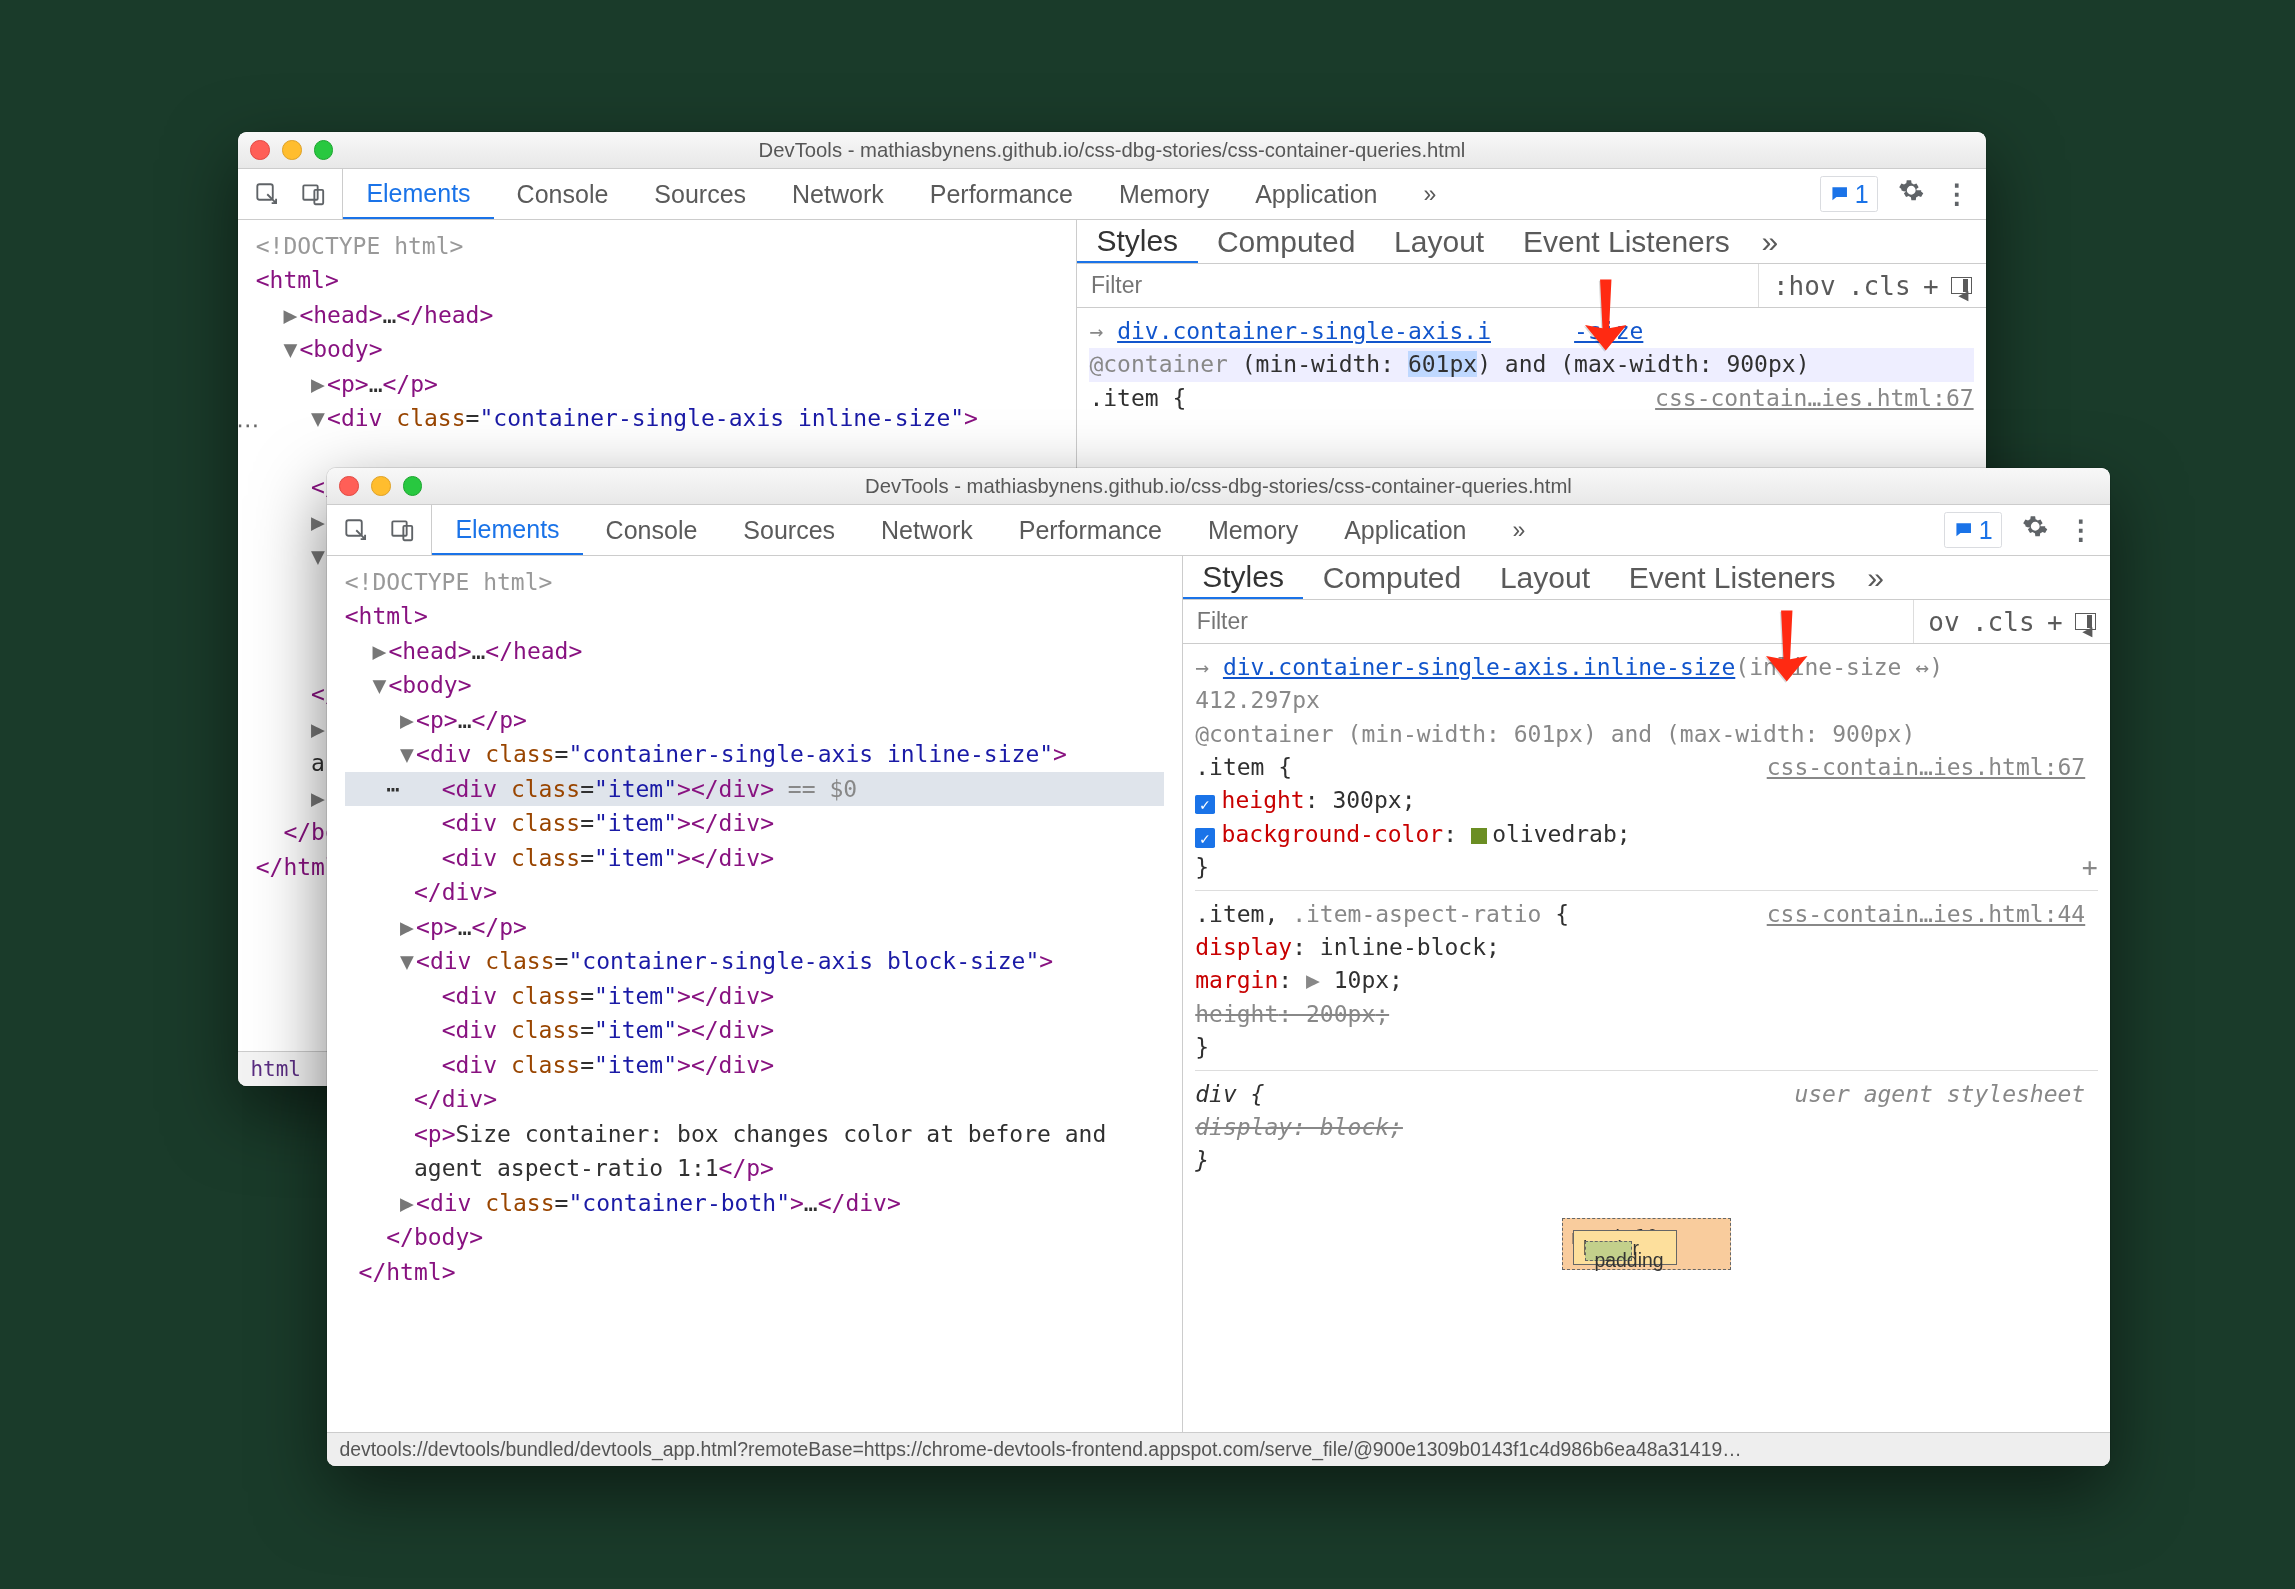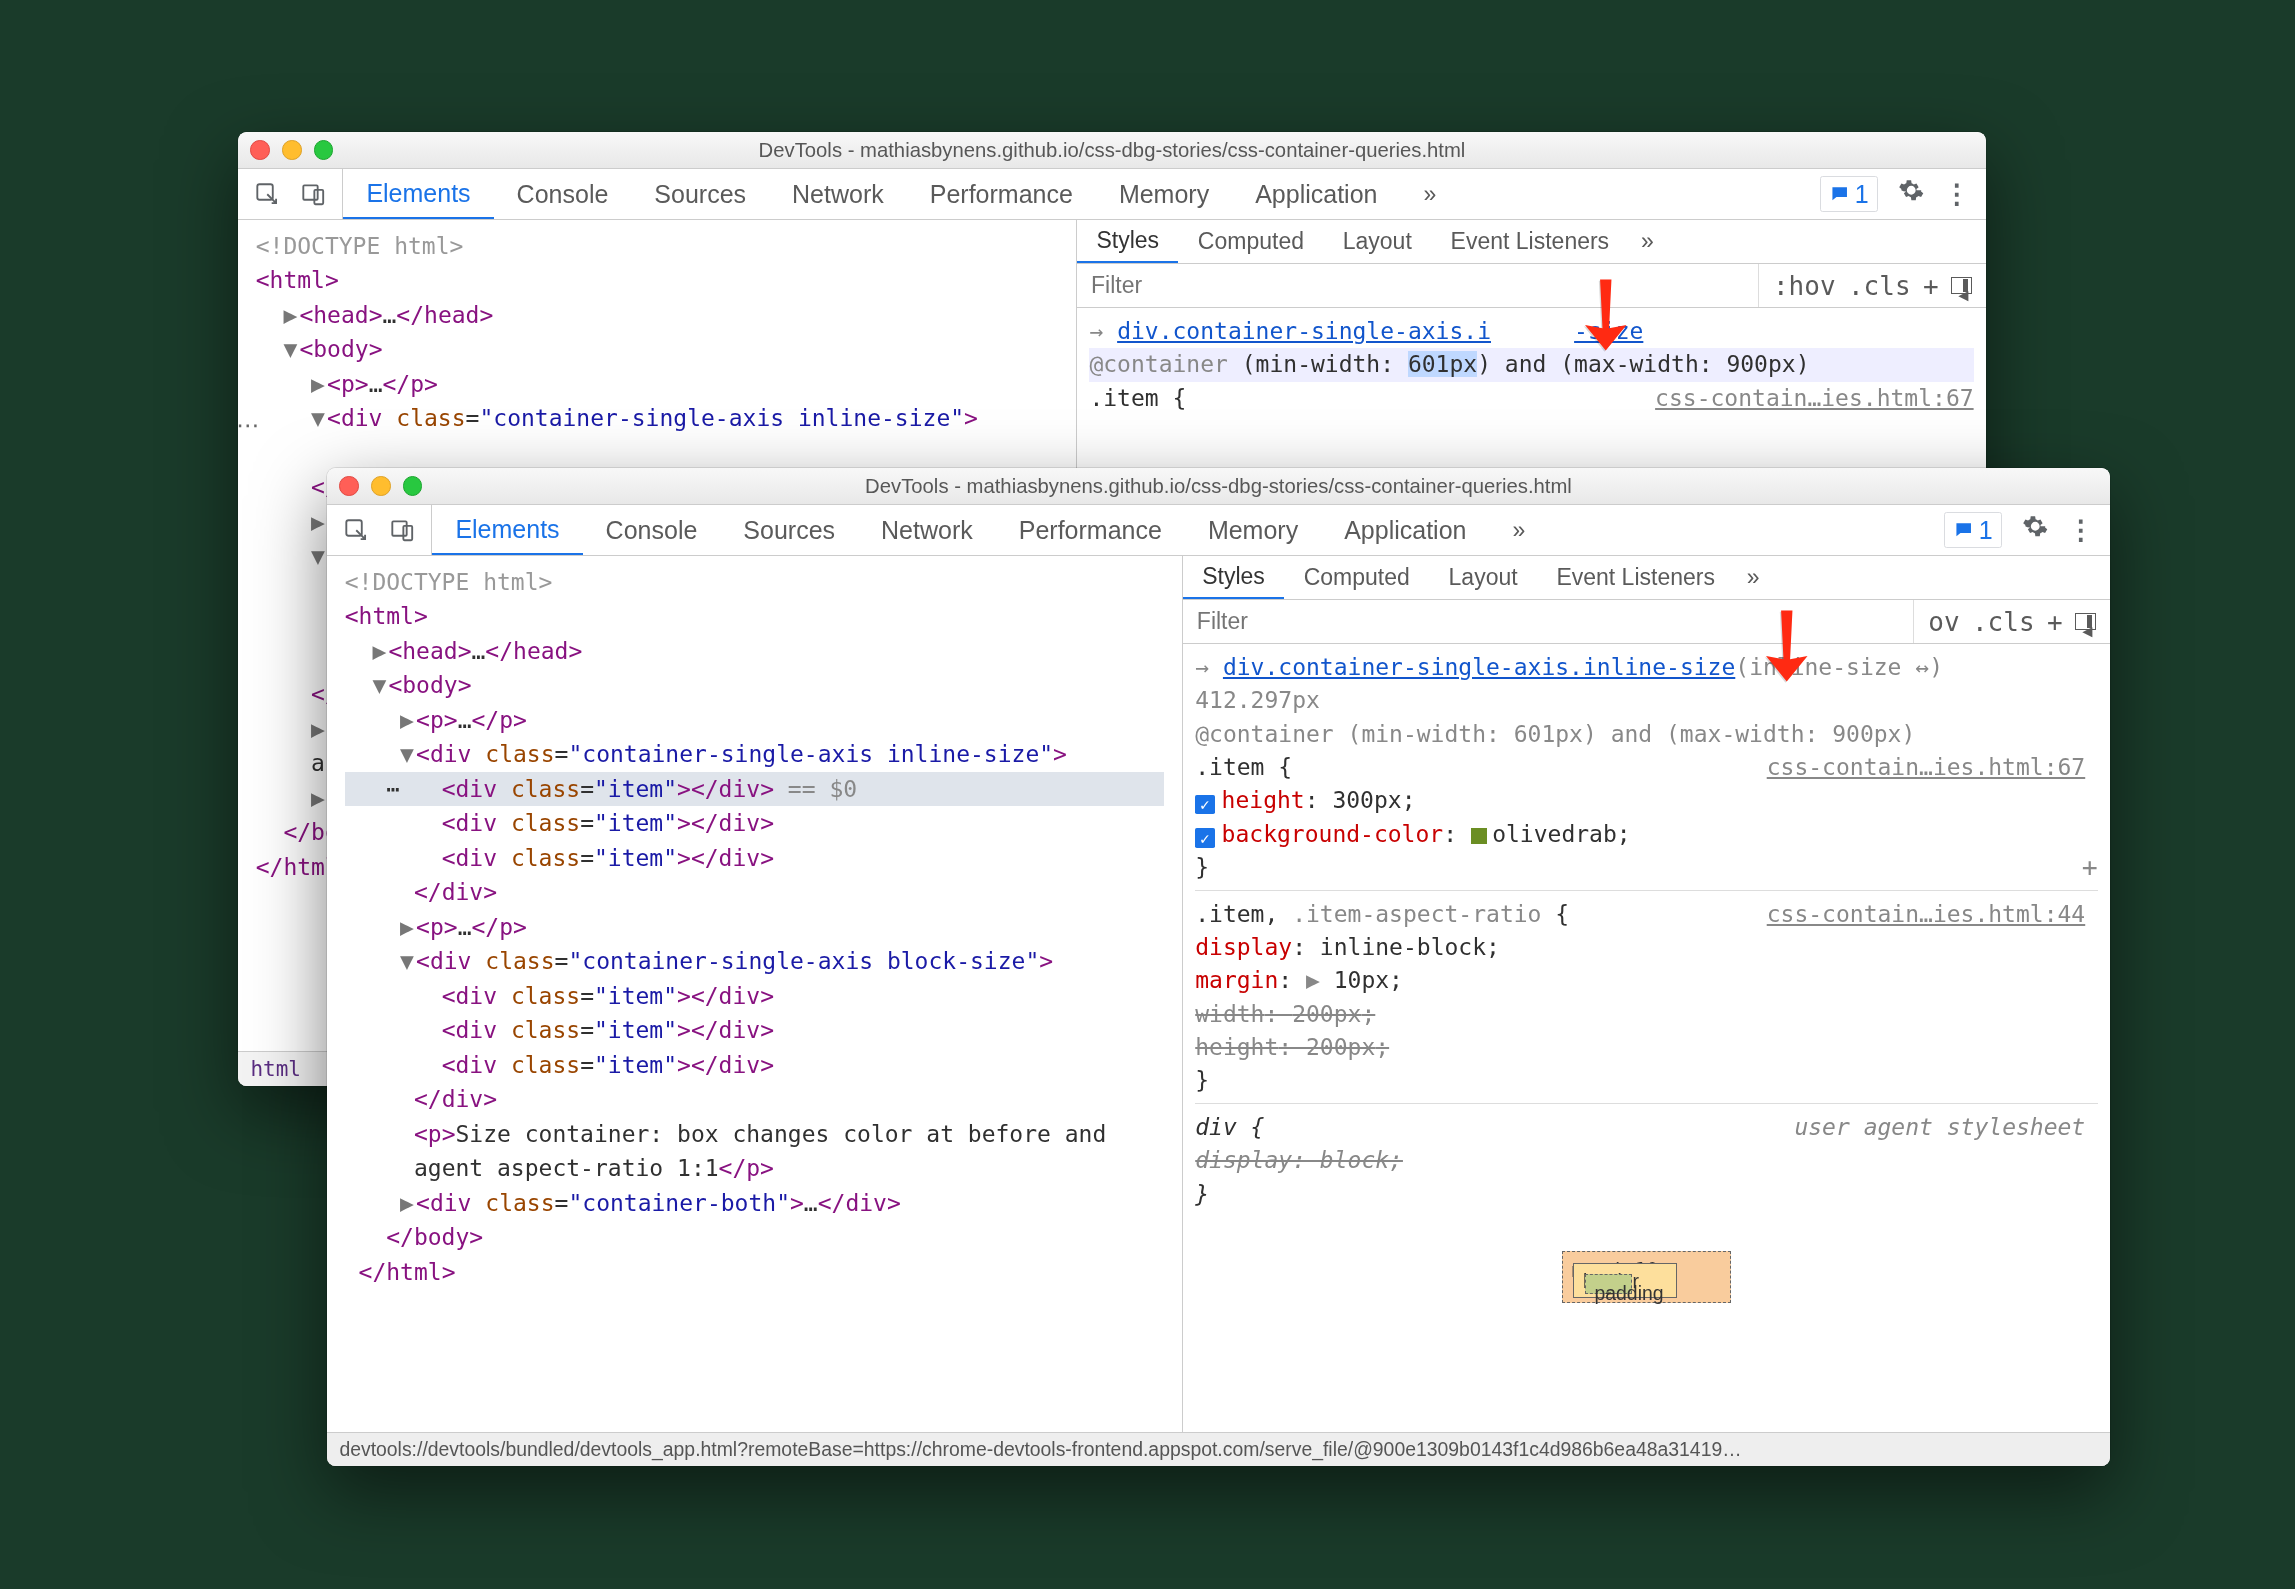--- a/index.html
+++ b/index.html
@@ -40,21 +40,21 @@
   .tab.more { font-size:23px;}
   .toolbar .right { margin-left:auto; display:flex; align-items:center; gap:19.4px; padding-right:17.7px;}
   .issues { color:#1a73e8; display:flex; align-items:center; gap:5.3px; border:0.9px solid #dadce0; padding:2.6px 8.8px; border-radius:2.6px;}
   .gear, .kebab { font-size:26.5px; color:#5f6367; cursor:pointer;}
   .kebab { font-weight:bold; letter-spacing:-1.8px;}
 
   .body-split { flex:1; display:flex; min-height:0;}
   .dom-pane { flex: 0 0 48%; border-right:0.9px solid #ccc; overflow:hidden; position:relative;}
   .styles-pane { flex:1; display:flex; flex-direction:column; min-width:0; overflow:hidden;}
 
-  .styles-tabs { height:44px; display:flex; align-items:center; font-size:23px; color:#5a5a5a; border-bottom:0.9px solid #ccc;}
+  .styles-tabs { height:44px; display:flex; align-items:center; font-size:30px; color:#5a5a5a; border-bottom:0.9px solid #ccc;}
   .styles-tabs .stab { padding:0 19.4px; height:100%; display:flex; align-items:center; cursor:pointer;}
   .styles-tabs .stab.active { border-bottom:2.6px solid #1a73e8; color:#333;}
   .styles-tabs .more { padding:0 12.4px;}
 
   .filter-row { height:44px; border-bottom:0.9px solid #ccc; display:flex; align-items:flex-start; font-size:23px;}
   .filter-row input { flex:1; border:none; padding:0 14px; font-size:23px; height:100%; outline:none; color:#888;}
   .filter-row .btns { display:flex; align-items:center; gap:12.4px; padding:0 14px; color:#5a5a5a; border-left:0.9px solid #ddd; height:100%;}
   .filter-row .btns span { cursor:pointer; font-family: Menlo, monospace; font-size:26px;}
   .plus { font-size:26.5px;}
   .sidebar-toggle { border:0.9px solid #5a5a5a; width:21px; height:17.7px; position:relative; display:inline-block;}
@@ -321,21 +321,20 @@
           <div class="decl">  <span class="checkbox">✓</span><span class="prop">height</span>: <span class="val">300px</span>;</div>
           <div class="decl">  <span class="checkbox">✓</span><span class="prop">background-color</span>: <span class="swatch olive"></span><span class="val">olivedrab</span>;</div>
           <div>}</div>
           <span class="addrule">+</span>
         </div>
 
         <div class="rule-block">
           <div class="selector"><span>.item</span>, <span class="dim2">.item-aspect-ratio</span> {<span class="src-link">css-contain…ies.html:44</span></div>
           <div class="decl">   <span class="prop">display</span>: <span class="val">inline-block</span>;</div>
           <div class="decl">   <span class="prop">margin</span>: <span class="dim">▶ </span><span class="val">10px</span>;</div>
-          <div class="decl struck">   <span class="prop">width</span>: <span>200px</span>;</div>
           <div class="decl struck">   <span class="prop">height</span>: <span>200px</span>;</div>
           <div>}</div>
         </div>
 
         <div class="rule-block" style="border-bottom:none;">
           <div><span style="font-style:italic;">div {</span><span class="src-link nou">user agent stylesheet</span></div>
           <div class="decl struck" style="font-style:italic;">   <span>display: block;</span></div>
           <div style="font-style:italic;">}</div>
         </div>
 

